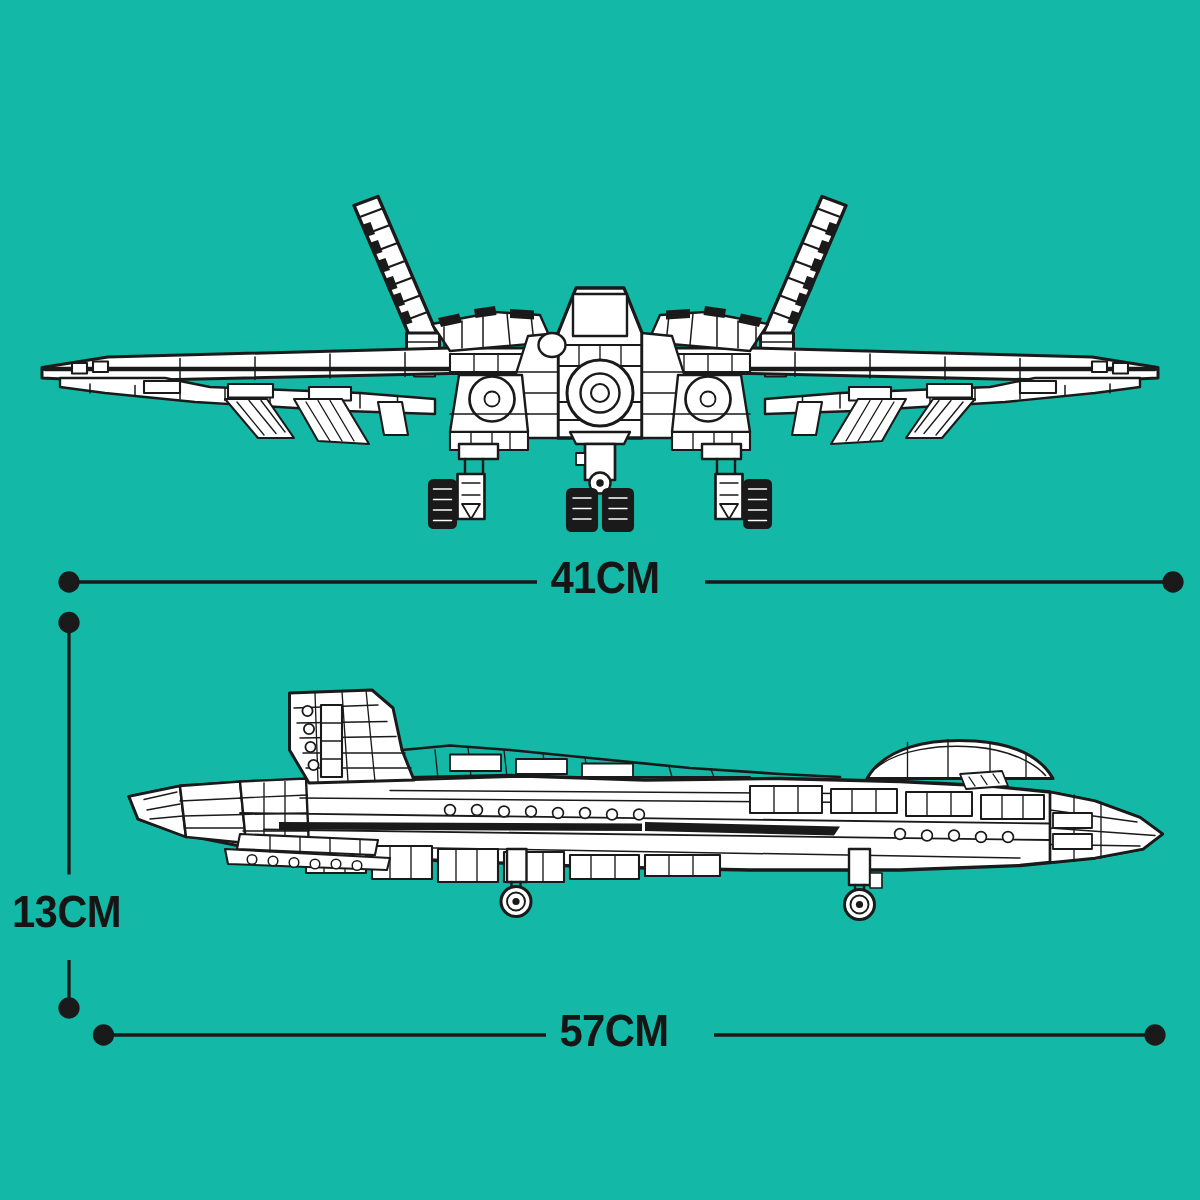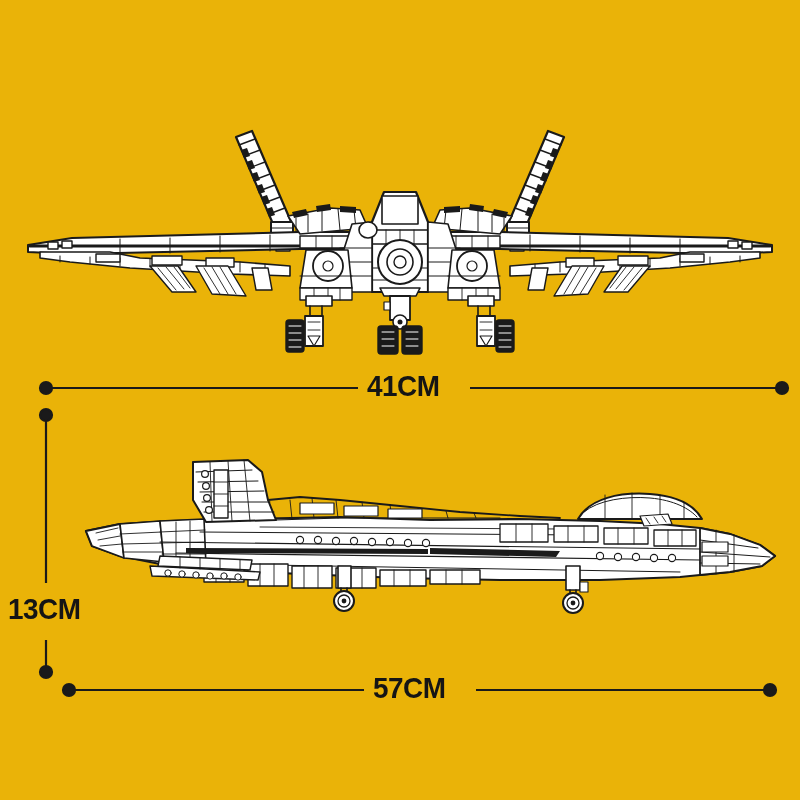--- a/index.html
+++ b/index.html
@@ -4,21 +4,21 @@
 <style>
   html, body {
     margin: 0;
     padding: 0;
     background: #ffffff;
   }
   #page {
     position: relative;
     width: 800px;
     height: 800px;
-    background: #eab308;
+    background: #14b8a6;
     overflow: hidden;
     font-family: "Liberation Sans", sans-serif;
   }
 
   
   .dim-label {
     position: absolute;
     font-family: "Liberation Sans", sans-serif;
     font-weight: bold;
     color: #151515;

